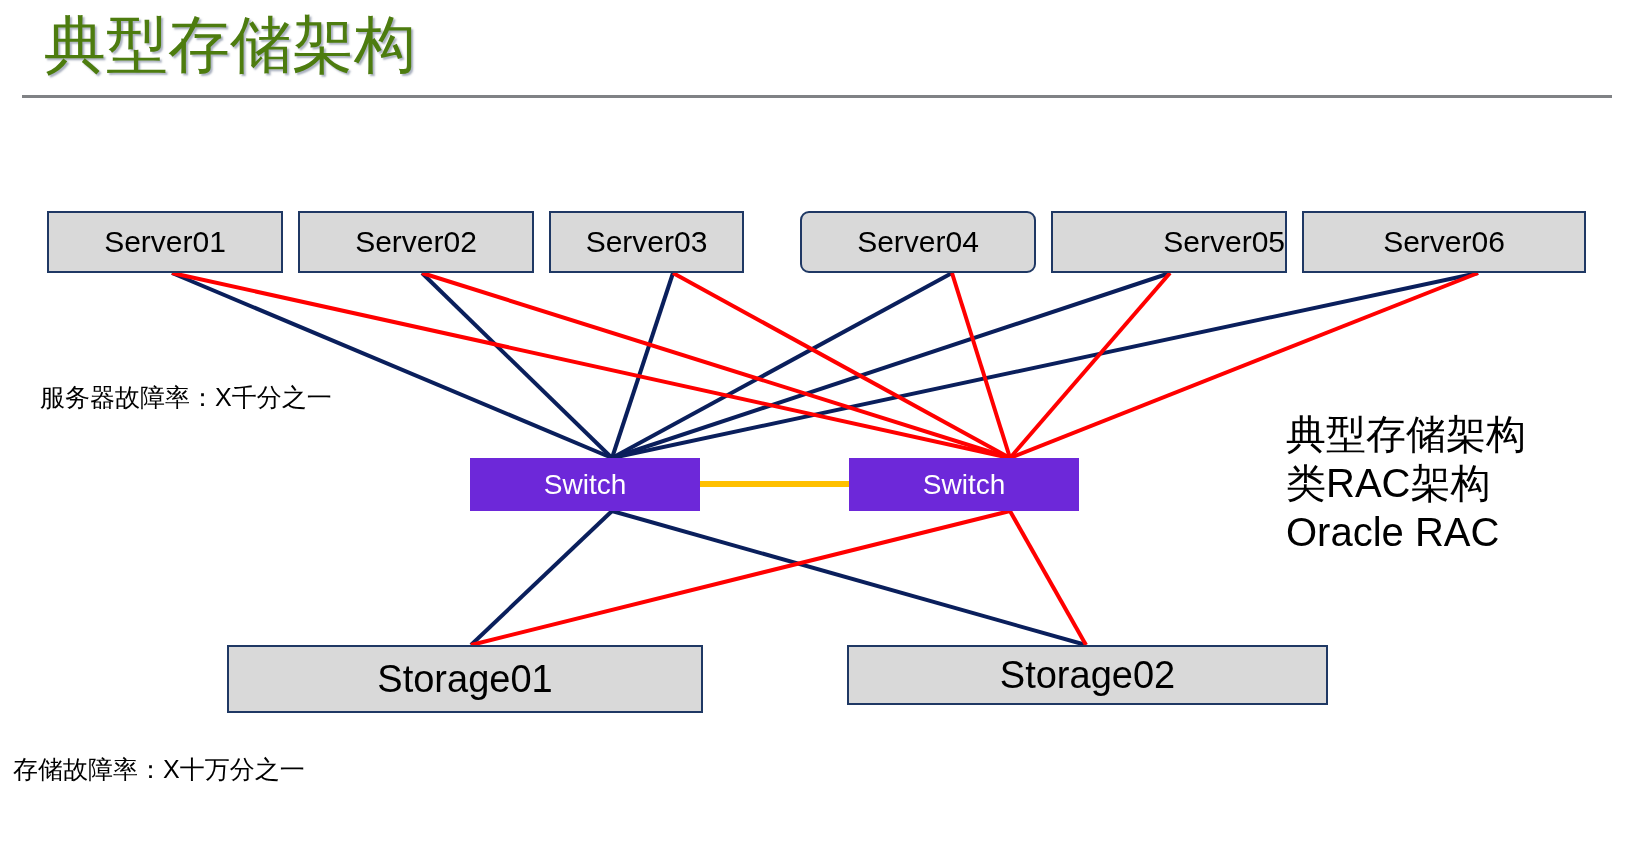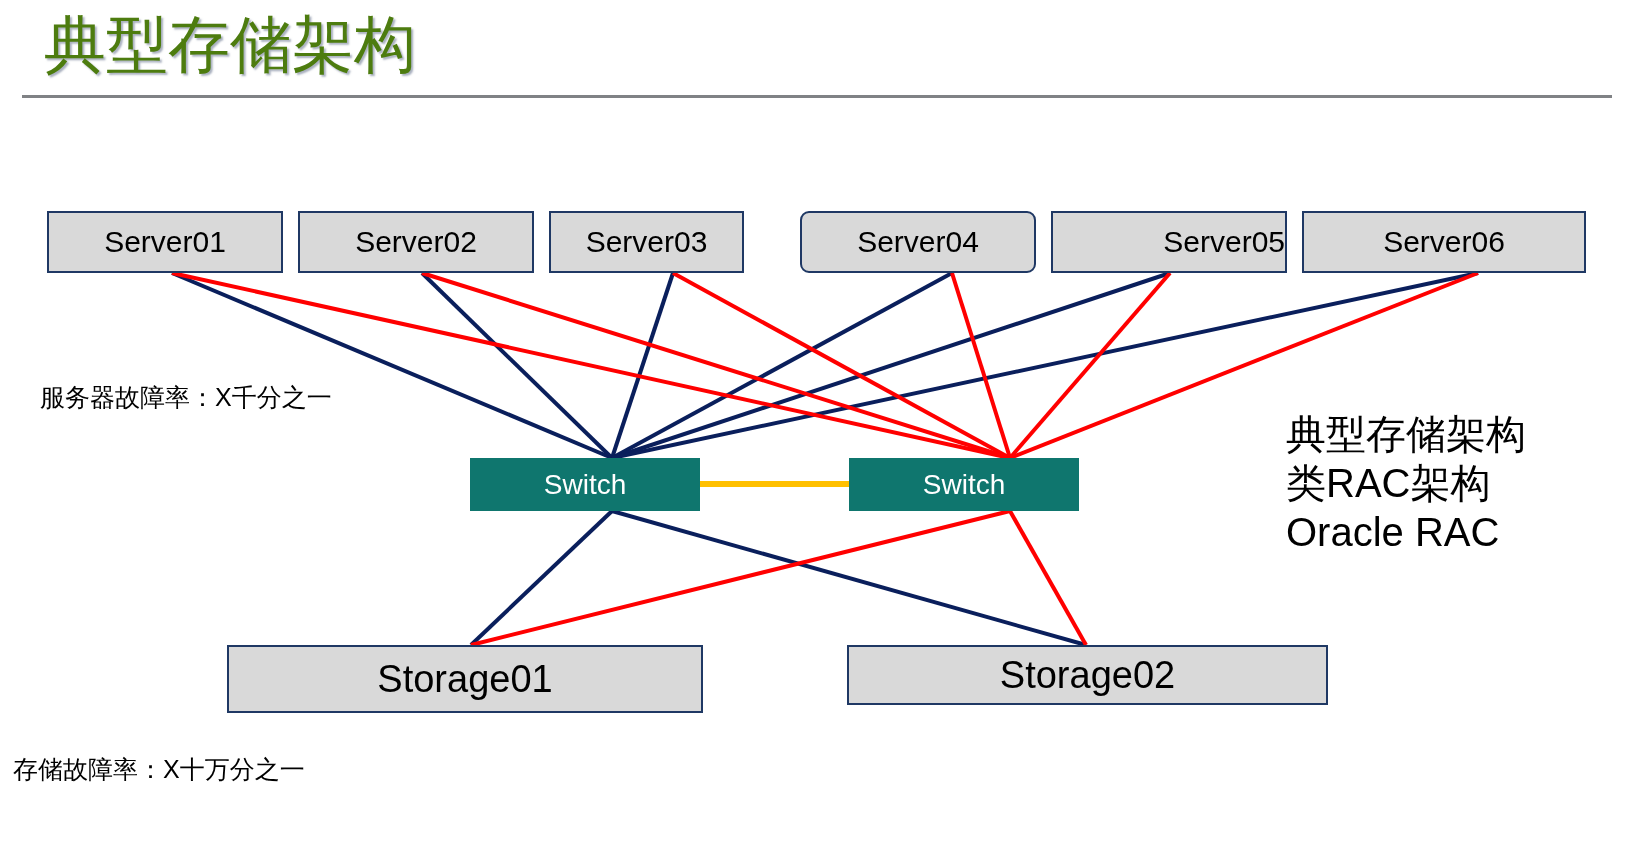--- a/index.html
+++ b/index.html
@@ -46,21 +46,21 @@
     justify-content: center;
     white-space: nowrap;
   }
   .server-node {
     background: #d9d9d9;
     border: 2px solid #1F3864;
     font-size: 30px;
     color: #000000;
   }
   .switch-node {
-    background: #0f766e;
+    background: #6d28d9;
     border: none;
     font-size: 28px;
     color: #ffffff;
   }
   .storage-node {
     background: #d9d9d9;
     border: 2px solid #1F3864;
     font-size: 38px;
     color: #000000;
   }

